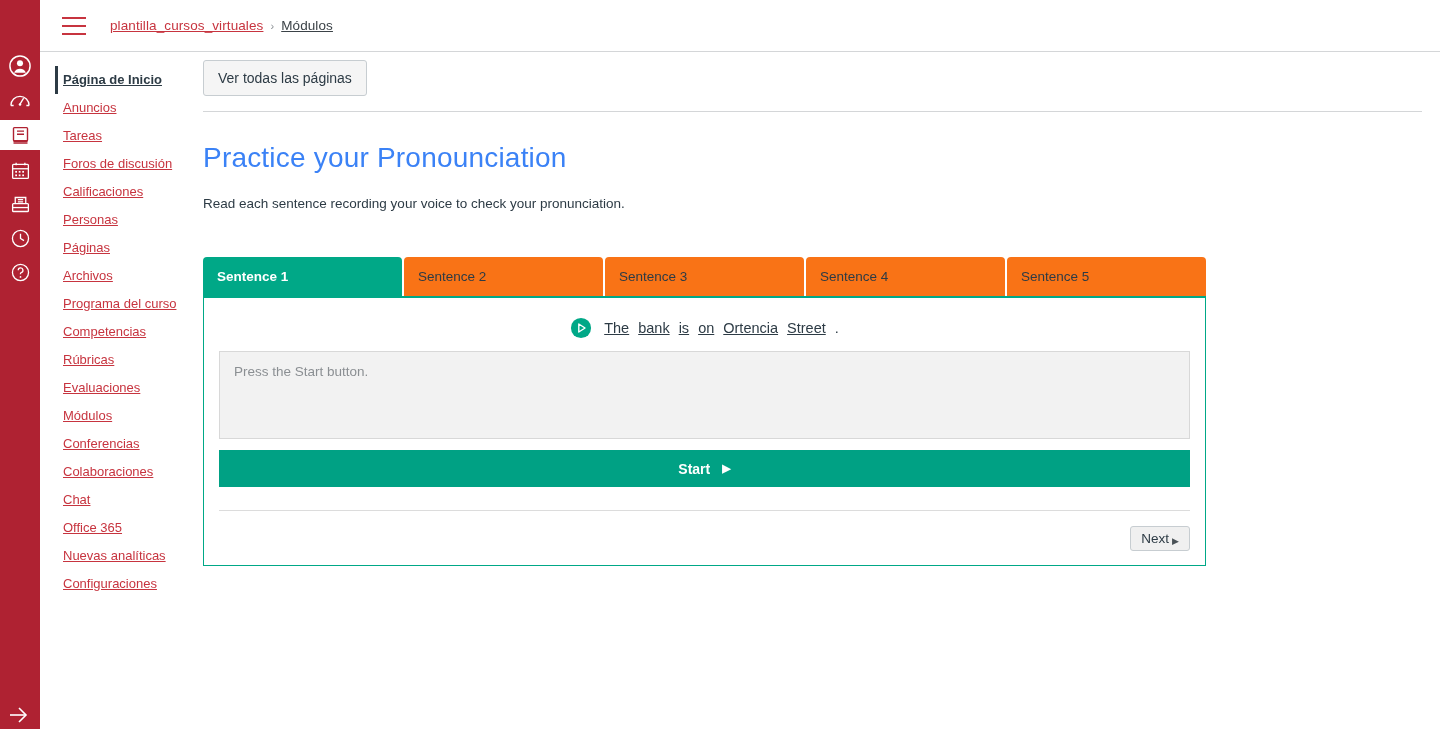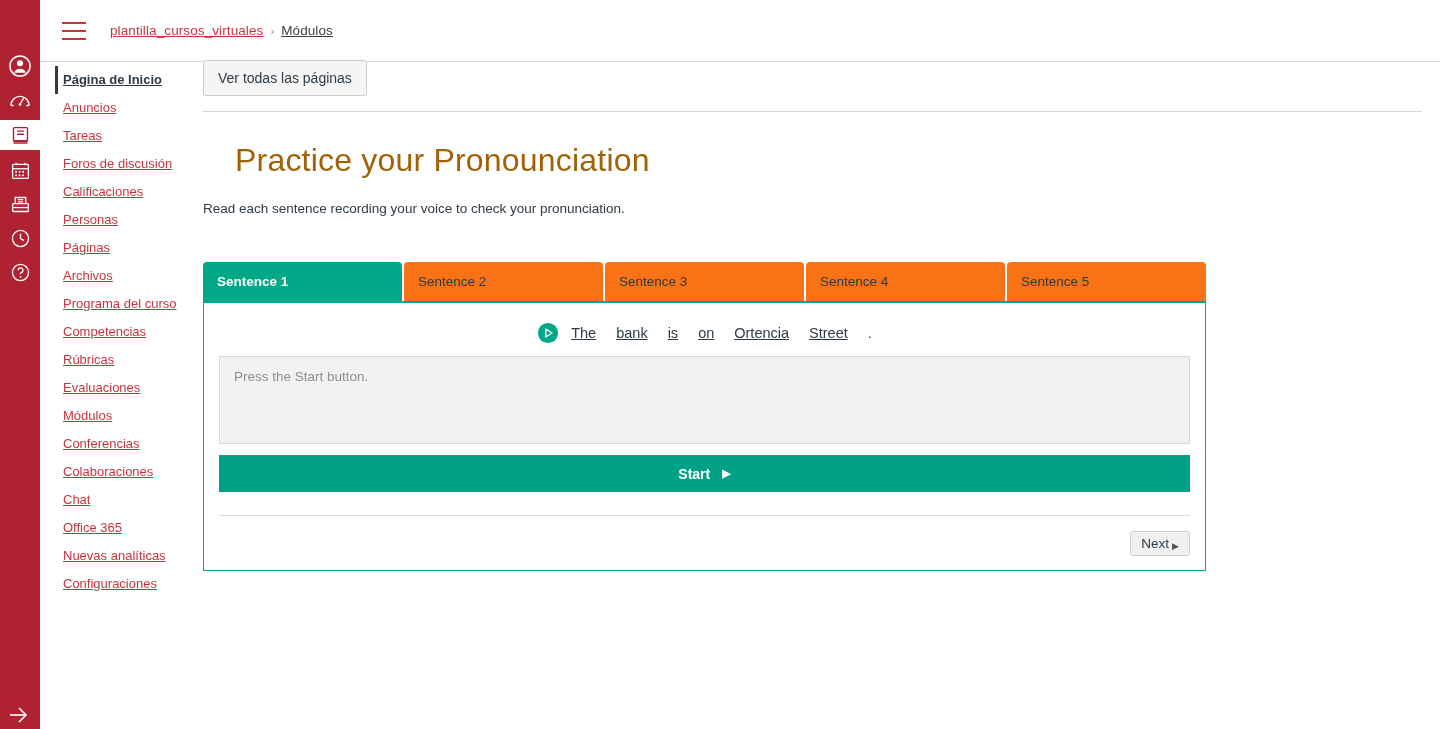--- a/index.html
+++ b/index.html
@@ -29,21 +29,21 @@
   .rail-bottom {
     width: 40px; height: 30px;
     display: flex; align-items: center; justify-content: center;
     overflow: hidden;
     color: #ffffff;
   }
 
   
   .topbar {
     position: absolute; left: 40px; top: 0;
-    width: 1400px; height: 62px;
+    width: 1400px; height: 52px;
     display: flex; align-items: center;
     border-bottom: 1px solid #d4d6d8;
   }
   .hamburger {
     margin-left: 22px; width: 24px; height: 18px;
     display: flex; flex-direction: column; justify-content: space-between;
     cursor: pointer;
   }
   .hamburger span { display: block; height: 2px; width: 24px; background: #C7343F; }
   .crumbs {
@@ -85,24 +85,23 @@
     font-size: 14px;
     padding: 9px 14px;
     cursor: pointer;
   }
   .rule {
     height: 1px; background: #d4d6d8;
     margin-top: 15px; width: 1219px;
   }
 
   .page-title {
-    font-size: 32px; font-weight: 400; color: #a16207;
+    font-size: 28px; font-weight: 400; color: #3b82f6;
     letter-spacing: .2px;
     margin-top: 30px;
-    margin-left: 32px;
   }
   .page-desc {
     font-size: 13.5px; color: #2D3B45;
     margin-top: 22px;
   }
 
   
   .tabwrap { margin-top: 46px; width: 1003px; }
   .tabstrip { display: flex; }
   .tab {
@@ -133,21 +132,21 @@
     min-height: 252px;
   }
 
   .sentence-row {
     display: flex; align-items: center; justify-content: center;
     gap: 12px; padding: 5px 0 12px 0;
   }
   .play-btn { width: 22px; height: 22px; flex: 0 0 auto; cursor: pointer; }
   .sentence-text {
     font-size: 14.5px; color: #2D3B45;
-    display: flex; align-items: baseline; gap: 20px;
+    display: flex; align-items: baseline; gap: 9px;
   }
   .word { text-decoration: underline; cursor: pointer; }
   .punct { text-decoration: none; }
 
   .transcript {
     background: #F2F2F2;
     border: 1px solid #D8D8D8;
     height: 88px;
     padding: 12px 14px;
     font-size: 13.5px;

